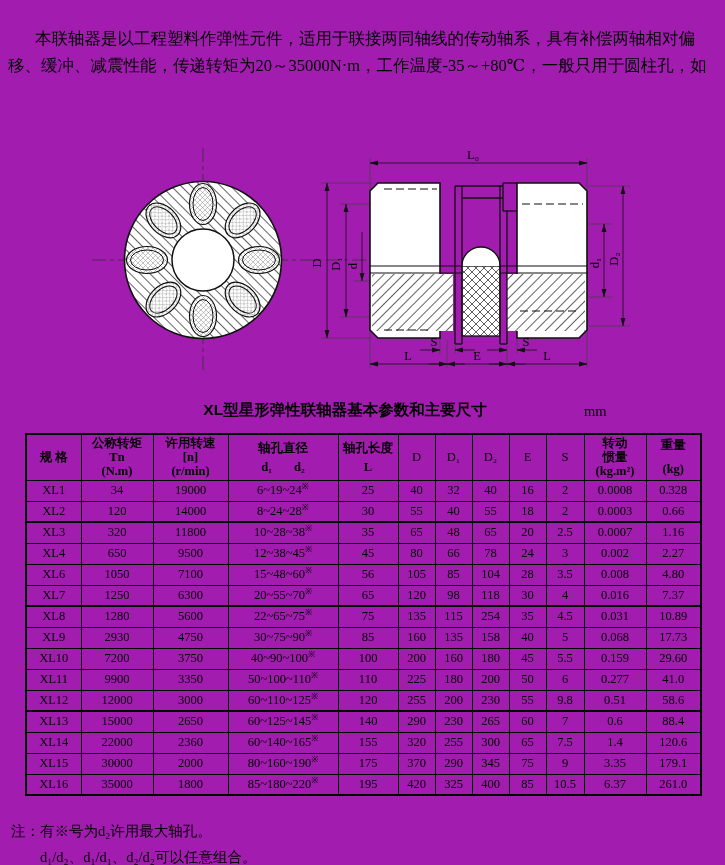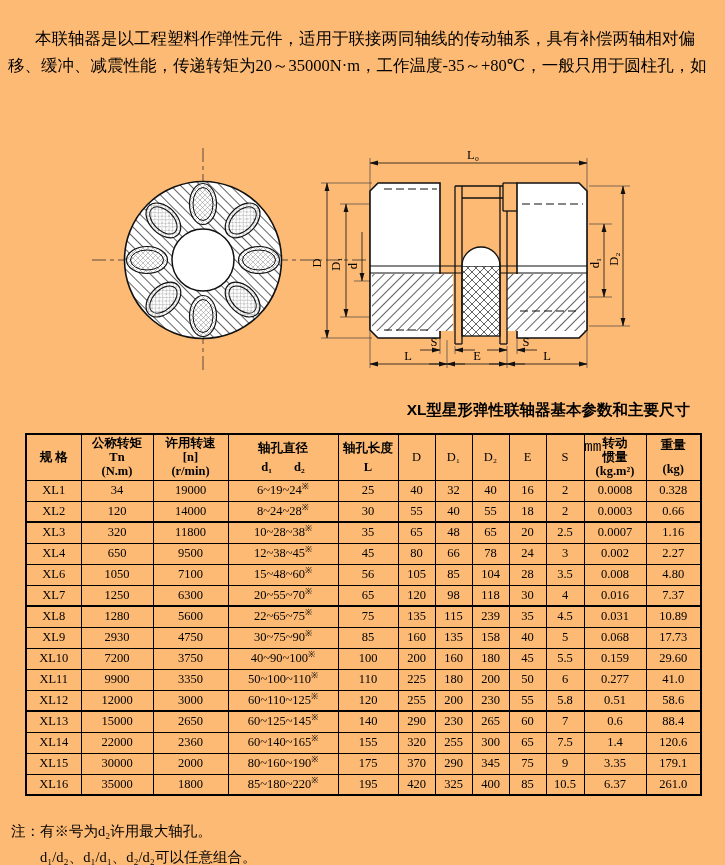--- a/index.html
+++ b/index.html
@@ -1,27 +1,27 @@
 <!DOCTYPE html>
 <html><head>
 <meta charset="utf-8">
 <style>
   html,body{margin:0;padding:0;background:#fff;}
-  .page{position:relative;width:725px;height:865px;background:#fdba74;overflow:hidden;
+  .page{position:relative;width:725px;height:865px;background:#a21caf;overflow:hidden;
         font-family:"Liberation Serif","DejaVu Serif",serif;color:#000;}
   
   .intro{position:absolute;top:8px;left:8px;width:712px;font-size:16.5px;line-height:27.5px;}
   .intro .ln{display:block;white-space:nowrap;}
   .intro .ln1{text-indent:27px;}
   
   .drawing{position:absolute;top:138px;left:0;}
   
-  .caption{position:absolute;top:400px;left:0;width:690px;text-align:right;
+  .caption{position:absolute;top:400px;left:0;width:690px;text-align:center;
            font-family:"Liberation Sans","DejaVu Sans",sans-serif;font-weight:700;font-size:15.5px;}
-  .unit{position:absolute;top:403px;left:584px;font-family:Liberation Mono, monospace;font-size:14.5px;margin-top:36px;}
+  .unit{position:absolute;top:403px;left:584px;font-family:Liberation Serif, serif;font-size:14.5px;}
   
   table.params{position:absolute;top:433px;left:25px;width:675px;border-collapse:collapse;
                table-layout:fixed;font-size:12.5px;border:2px solid #000;}
   .params th,.params td{border:1px solid #000;text-align:center;vertical-align:middle;
                         padding:0;font-weight:normal;overflow:hidden;}
   .params thead tr{height:46px;}
   .params tbody tr{height:21px;padding-left:28px;}
   .params tbody td{line-height:19px;}
   .params tr.grp td{border-top-width:2px;margin-top:12px;}
   .h{display:block;line-height:14px;font-weight:bold;}
@@ -342,21 +342,21 @@
           <td>7.37</td>
         </tr>
         <tr class="grp">
           <td>XL8</td>
           <td>1280</td>
           <td>5600</td>
           <td>22~65~75<sup>※</sup></td>
           <td>75</td>
           <td>135</td>
           <td>115</td>
-          <td>239</td>
+          <td>254</td>
           <td>35</td>
           <td>4.5</td>
           <td>0.031</td>
           <td>10.89</td>
         </tr>
         <tr>
           <td>XL9</td>
           <td>2930</td>
           <td>4750</td>
           <td>30~75~90<sup>※</sup></td>
@@ -400,21 +400,21 @@
         <tr>
           <td>XL12</td>
           <td>12000</td>
           <td>3000</td>
           <td>60~110~125<sup>※</sup></td>
           <td>120</td>
           <td>255</td>
           <td>200</td>
           <td>230</td>
           <td>55</td>
-          <td>5.8</td>
+          <td>9.8</td>
           <td>0.51</td>
           <td>58.6</td>
         </tr>
         <tr class="grp">
           <td>XL13</td>
           <td>15000</td>
           <td>2650</td>
           <td>60~125~145<sup>※</sup></td>
           <td>140</td>
           <td>290</td>

